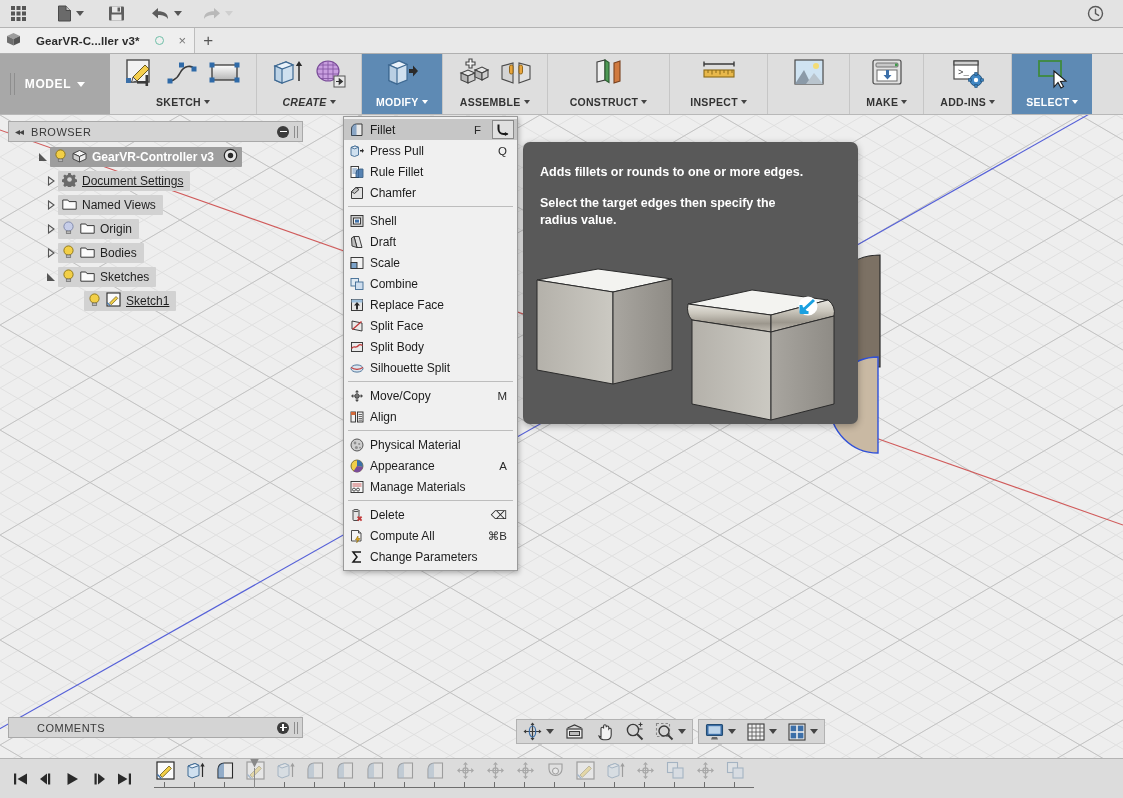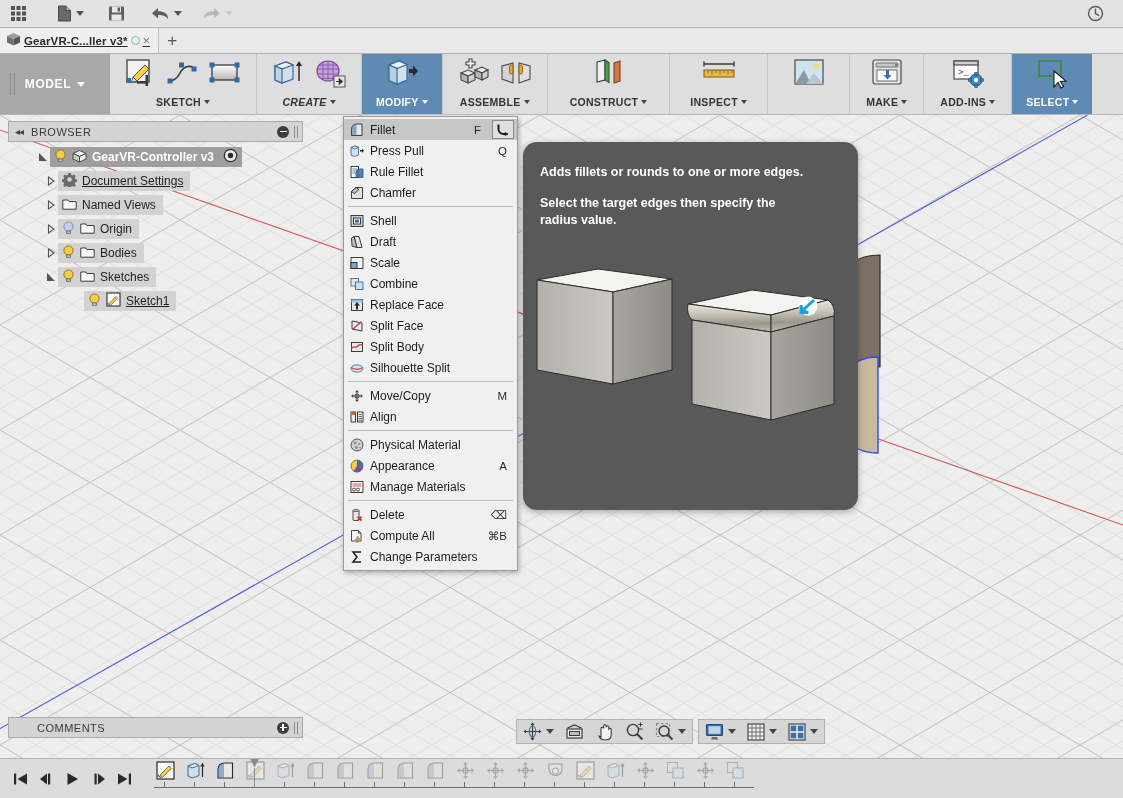--- a/index.html
+++ b/index.html
@@ -34,24 +34,24 @@
 
   
   .tab-bar {
     position: absolute; left: 0; top: 28px; width: 1123px; height: 26px;
     background: #e9e9e9;
     border-bottom: 1px solid #b0b0b0;
     display: flex; align-items: flex-end;
   }
   .doc-tab {
     display: flex; align-items: center; height: 25px;
-    padding: 0 8px 0 6px; gap: 3px;
+    padding: 0 8px 0 6px; gap: 15px;
     background: #efefef;
     border-right: 1px solid #bdbdbd;
-    font-size: 11.5px; color: #2b2b2b; text-decoration: underline;
+    font-size: 11.5px; color: #2b2b2b;
   }
   .tab-title { font-weight: 600; letter-spacing: .1px; }
   .tab-dot {
     width: 9px; height: 9px; border-radius: 50%;
     border: 1.6px solid #6fbfa8;
   }
   .tab-close { font-size: 13px; color: #777; line-height: 1; }
   .tab-plus {
     width: 26px; height: 25px; display: flex;
     align-items: center; justify-content: center;
@@ -173,22 +173,22 @@
     position: absolute; right: 3px; top: 1px;
     width: 22px; height: 19px;
     background: #e0e0e0; border: 1px solid #8a8a8a;
     display: flex; align-items: center; justify-content: center;
   }
   .menu-sep { height: 1px; background: #bdbdbd; margin: 3px 4px; }
 
   
   .tooltip {
     position: absolute; left: 523px; top: 142px;
-    width: 335px; height: 368px;
-    background: #595959; border-radius: 14px;
+    width: 335px; height: 282px;
+    background: #595959; border-radius: 7px;
     box-shadow: 0 2px 7px rgba(0,0,0,.3);
     padding: 22px 18px 0 17px;
     z-index: 35;
   }
   .tt-line {
     color: #ffffff; font-size: 12.5px; font-weight: bold; line-height: 17px;
   }
   .tt-gap { height: 14px; }
   .tt-img { position: absolute; left: 2px; top: 110px; width: 331px; height: 200px; }
 

